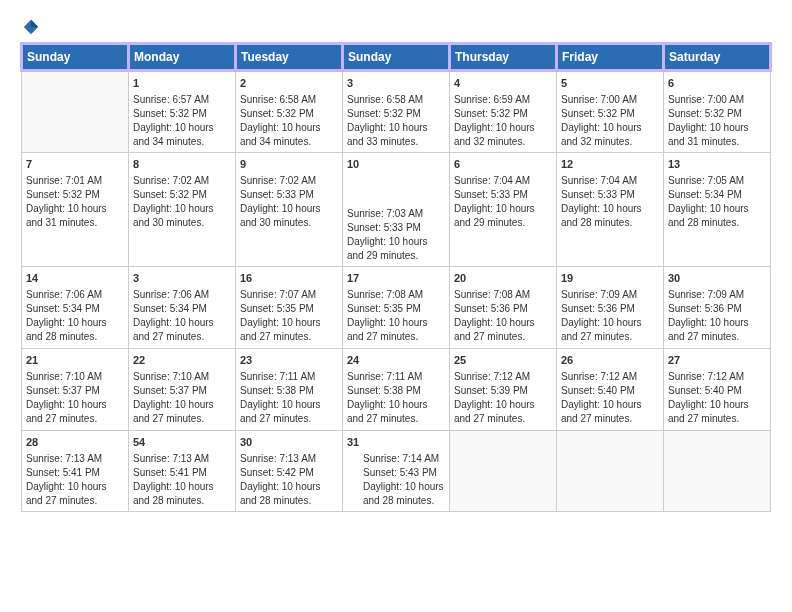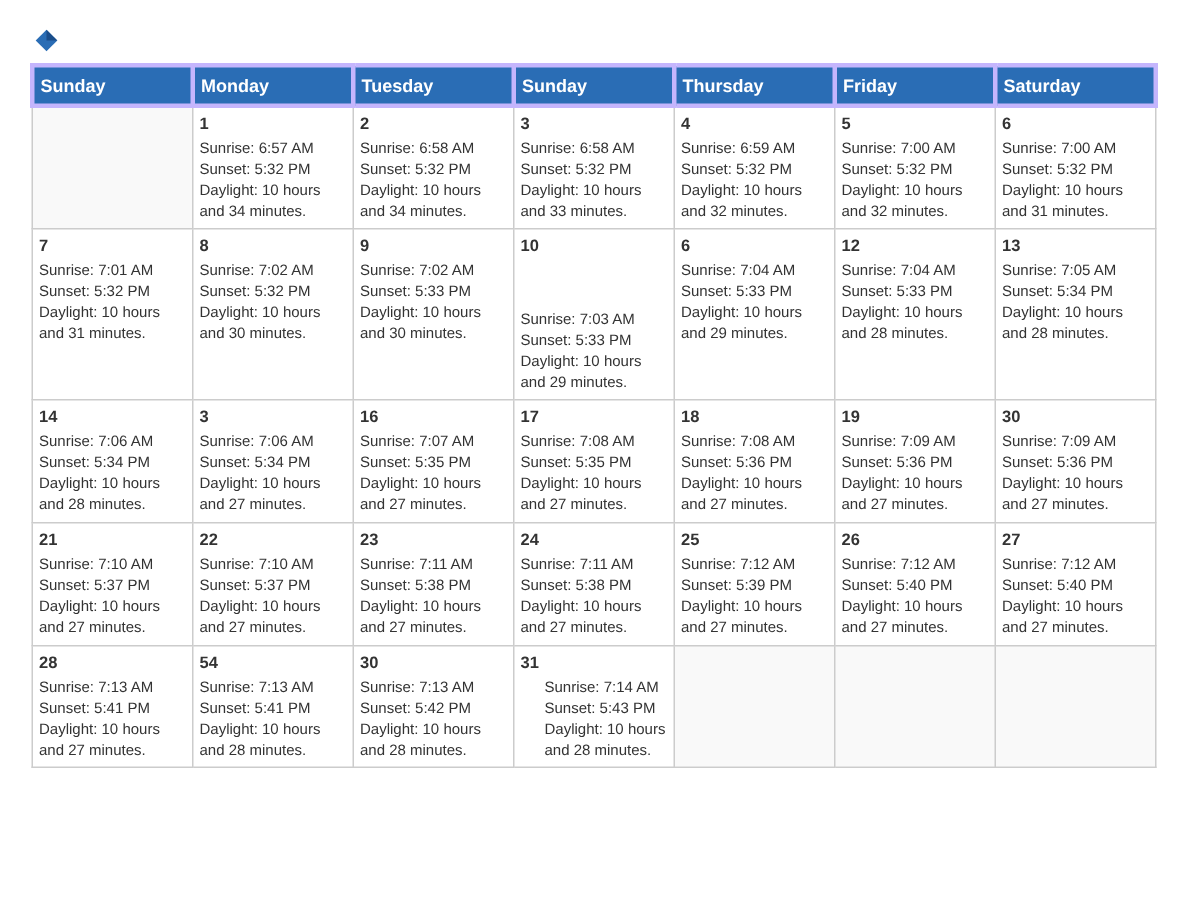--- a/index.html
+++ b/index.html
@@ -256,21 +256,21 @@
 and 27 minutes.</div>
           </td>
           <td>
             <span class="day-num">17</span>
             <div class="day-info" style="white-space: pre-line;">Sunrise: 7:08 AM
 Sunset: 5:35 PM
 Daylight: 10 hours
 and 27 minutes.</div>
           </td>
           <td>
-            <span class="day-num">18</span>
+            <span class="day-num">20</span>
             <div class="day-info" style="white-space: pre-line;">Sunrise: 7:08 AM
 Sunset: 5:36 PM
 Daylight: 10 hours
 and 27 minutes.</div>
           </td>
           <td>
             <span class="day-num">19</span>
             <div class="day-info" style="white-space: pre-line;">Sunrise: 7:09 AM
 Sunset: 5:36 PM
 Daylight: 10 hours

